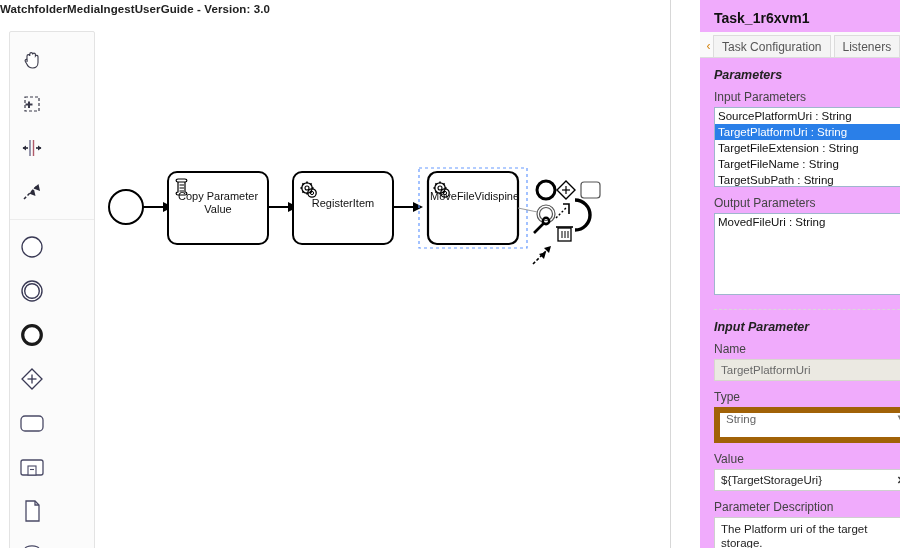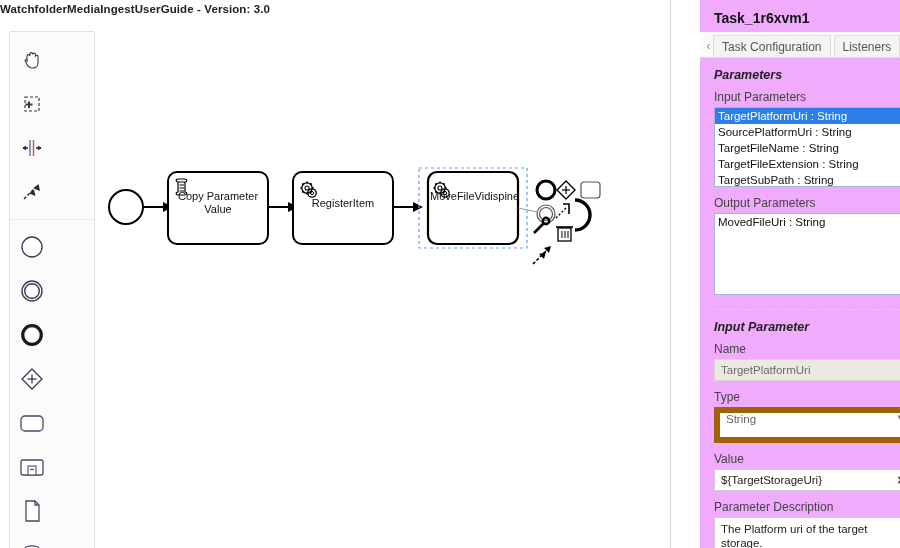--- a/index.html
+++ b/index.html
@@ -430,24 +430,24 @@
       <div class="tab active clipped">In</div>
       <div class="tab-scroll">›</div>
     </div>
 
     <div class="section">
       <div class="section-head">Parameters</div>
 
       <div class="field-label">Input Parameters</div>
       <div class="listbox" style="height:80px;">
         <div class="listbox-inner">
+          <div class="list-item">SourcePlatformUri : String</div>
           <div class="list-item selected">TargetPlatformUri : String</div>
-          <div class="list-item">SourcePlatformUri : String</div>
+          <div class="list-item">TargetFileExtension : String</div>
           <div class="list-item">TargetFileName : String</div>
-          <div class="list-item">TargetFileExtension : String</div>
           <div class="list-item">TargetSubPath : String</div>
         </div>
         <div class="sbar">
           <div class="sbar-arrow up">▲</div>
           <div class="sbar-arrow down">▼</div>
         </div>
         <div class="grip"></div>
       </div>
 
       <div class="field-label mt9">Output Parameters</div>

